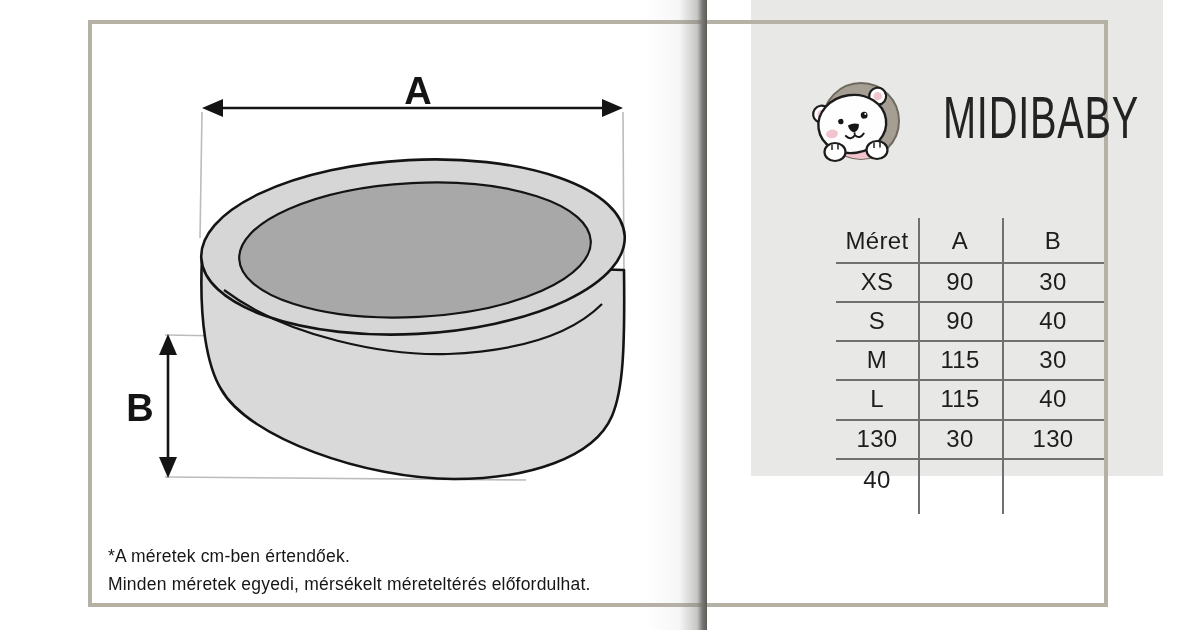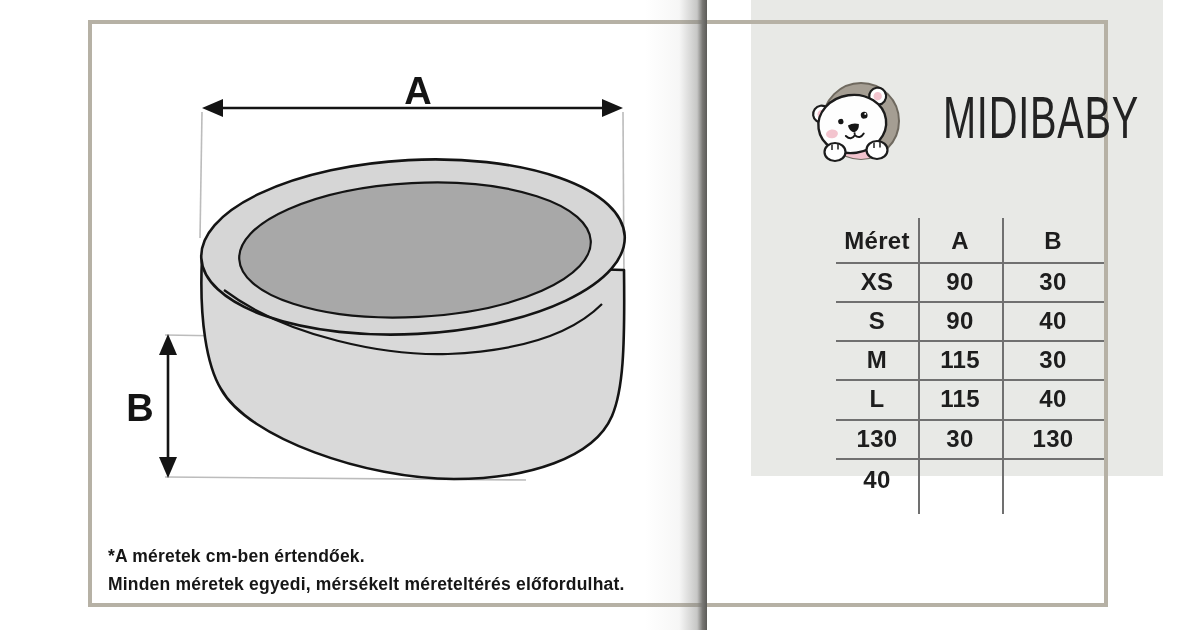--- a/index.html
+++ b/index.html
@@ -27,21 +27,21 @@
       #777673 93%,
       #5c5b58 100%);
   }
   .left-page{
     position:absolute;left:88px;top:20px;width:612px;height:587px;
   }
   .diagram-svg{position:absolute;left:0;top:0;}
   .dim-label{font-family:"Liberation Sans",sans-serif;font-weight:bold;font-size:38px;fill:#141414;}
   .footnote{
     position:absolute;left:20px;top:522px;width:560px;
-    font-size:17.5px;font-weight:700;line-height:28px;color:#161616;
+    font-size:17.5px;font-weight:400;line-height:28px;color:#161616;
     letter-spacing:0.2px;
   }
   
   .logo-row{position:absolute;left:40px;top:70px;width:340px;height:115px;}
   .bear-svg{position:absolute;left:10px;top:2px;}
   .brand-svg{position:absolute;left:152px;top:20px;}
   .brand-text{
     font-family:"Liberation Sans",sans-serif;font-weight:400;fill:#232323;
     font-size:52px;letter-spacing:1px;
   }
@@ -49,21 +49,21 @@
     position:absolute;left:85px;top:218px;width:268px;height:300px;
   }
   .size-grid{
     position:absolute;left:0;top:2px;width:268px;
     display:grid;
     grid-template-columns:82px 84px 102px;
     grid-template-rows:42px 39px 39px 39px 40px 39px 44px;
   }
   .cell{
     display:flex;align-items:center;justify-content:center;
-    font-size:24px;font-weight:700;color:#1d1d1d;letter-spacing:0.3px;
+    font-size:24px;font-weight:400;color:#1d1d1d;letter-spacing:0.3px;
   }
   .vline{position:absolute;top:0;width:2px;height:296px;background:#707070;}
   .vline.v1{left:82px;} .vline.v2{left:166px;}
   .hline{position:absolute;left:0;width:268px;height:2px;background:#707070;}
 </style>
 </head>
 <body>
 
 <div class="right-page"></div>
 

